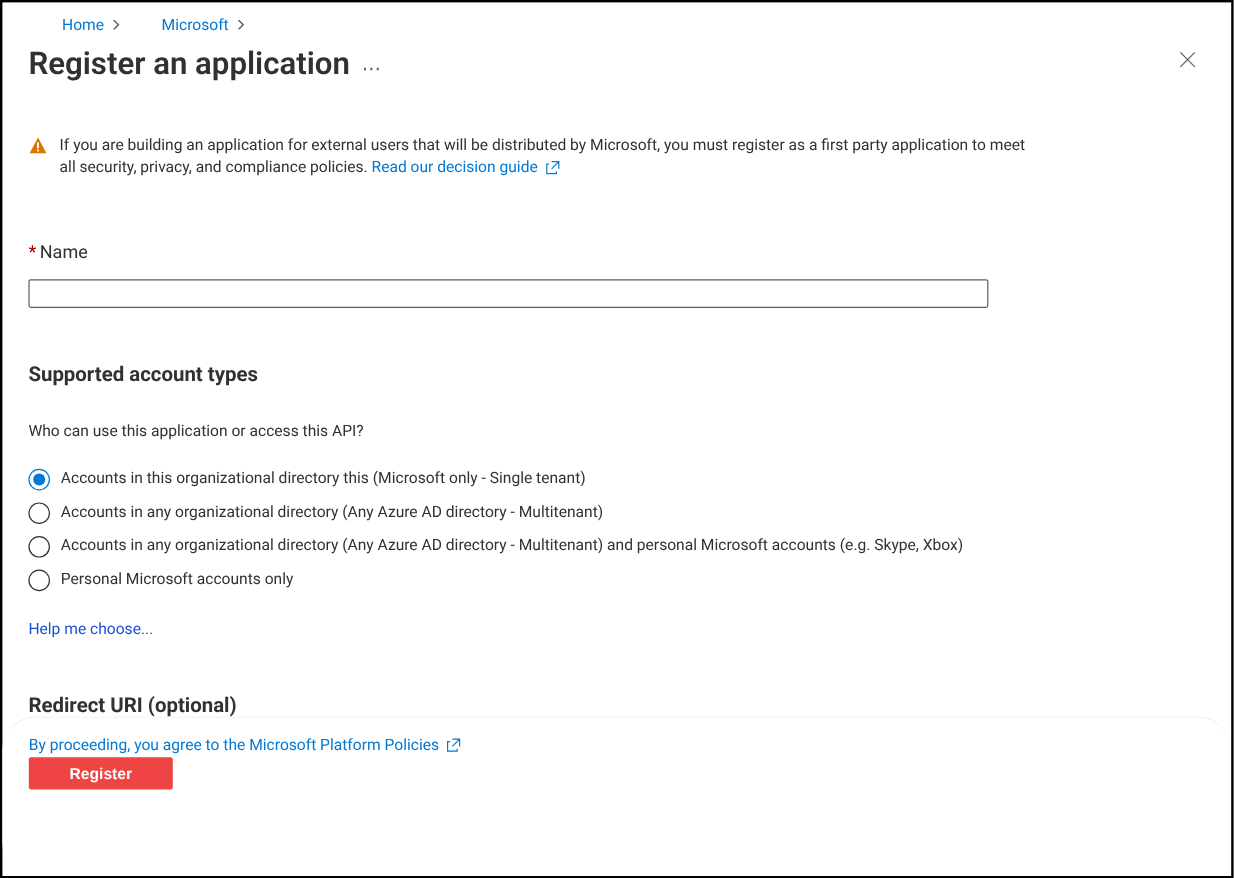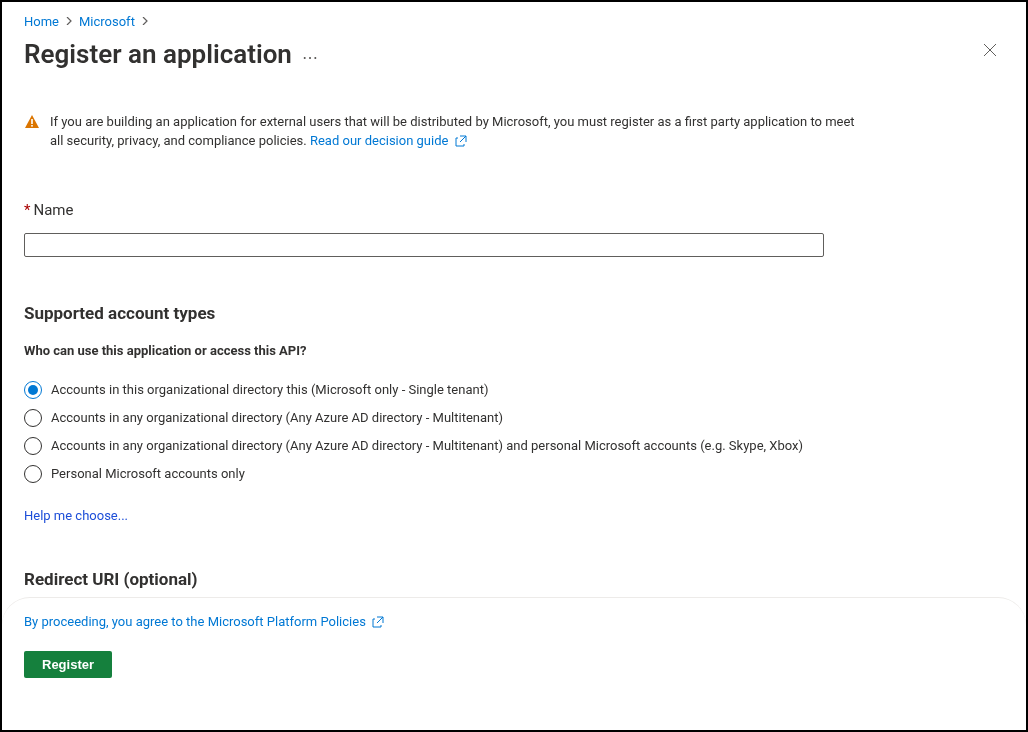--- a/index.html
+++ b/index.html
@@ -38,20 +38,21 @@
       align-items: center;
       gap: 6px;
       font-size: 13px;
       padding-top: 2px;
       padding-bottom: 8px;
     }
     .breadcrumb a {
       color: #0078d4;
       text-decoration: none;
       cursor: pointer;
+      margin-left: 28px;
     }
     .breadcrumb .sep {
       color: #605e5c;
       font-size: 11px;
     }
     .title-row {
       display: flex;
       align-items: center;
       gap: 10px;
       margin-top: 2px;
@@ -131,22 +132,21 @@
     }
     .section-heading {
       font-size: 17px;
       font-weight: 700;
       color: #323130;
       margin-top: 46px;
     }
     .section-sub {
       font-size: 13px;
       color: #323130;
-      margin-top: 20px;
-      font-weight: bold;
+      margin-top: 30px;
     }
     .radio-group {
       margin-top: 18px;
     }
     .radio-row {
       display: flex;
       align-items: center;
       gap: 9px;
       padding: 5px 0;
       cursor: pointer;
@@ -201,27 +201,26 @@
       padding: 16px 22px 18px;
       border-radius: 28px;
     }
     .policy-link {
       color: #0078d4;
       text-decoration: none;
       font-size: 13px;
     }
     .register-btn {
       display: inline-block;
-      margin-top: 20px;
-      background: #15803d;
+      background: #ef4444;
       color: #fff;
       border: none;
       font-size: 13px;
       font-weight: 600;
-      padding: 6px 18px;
+      padding: 6px 34px;
       cursor: pointer;
       border-radius: 2px;
     }
   </style>
 </head>
 <body>
 
 <div class="scroll-area">
 
   <div class="breadcrumb">

